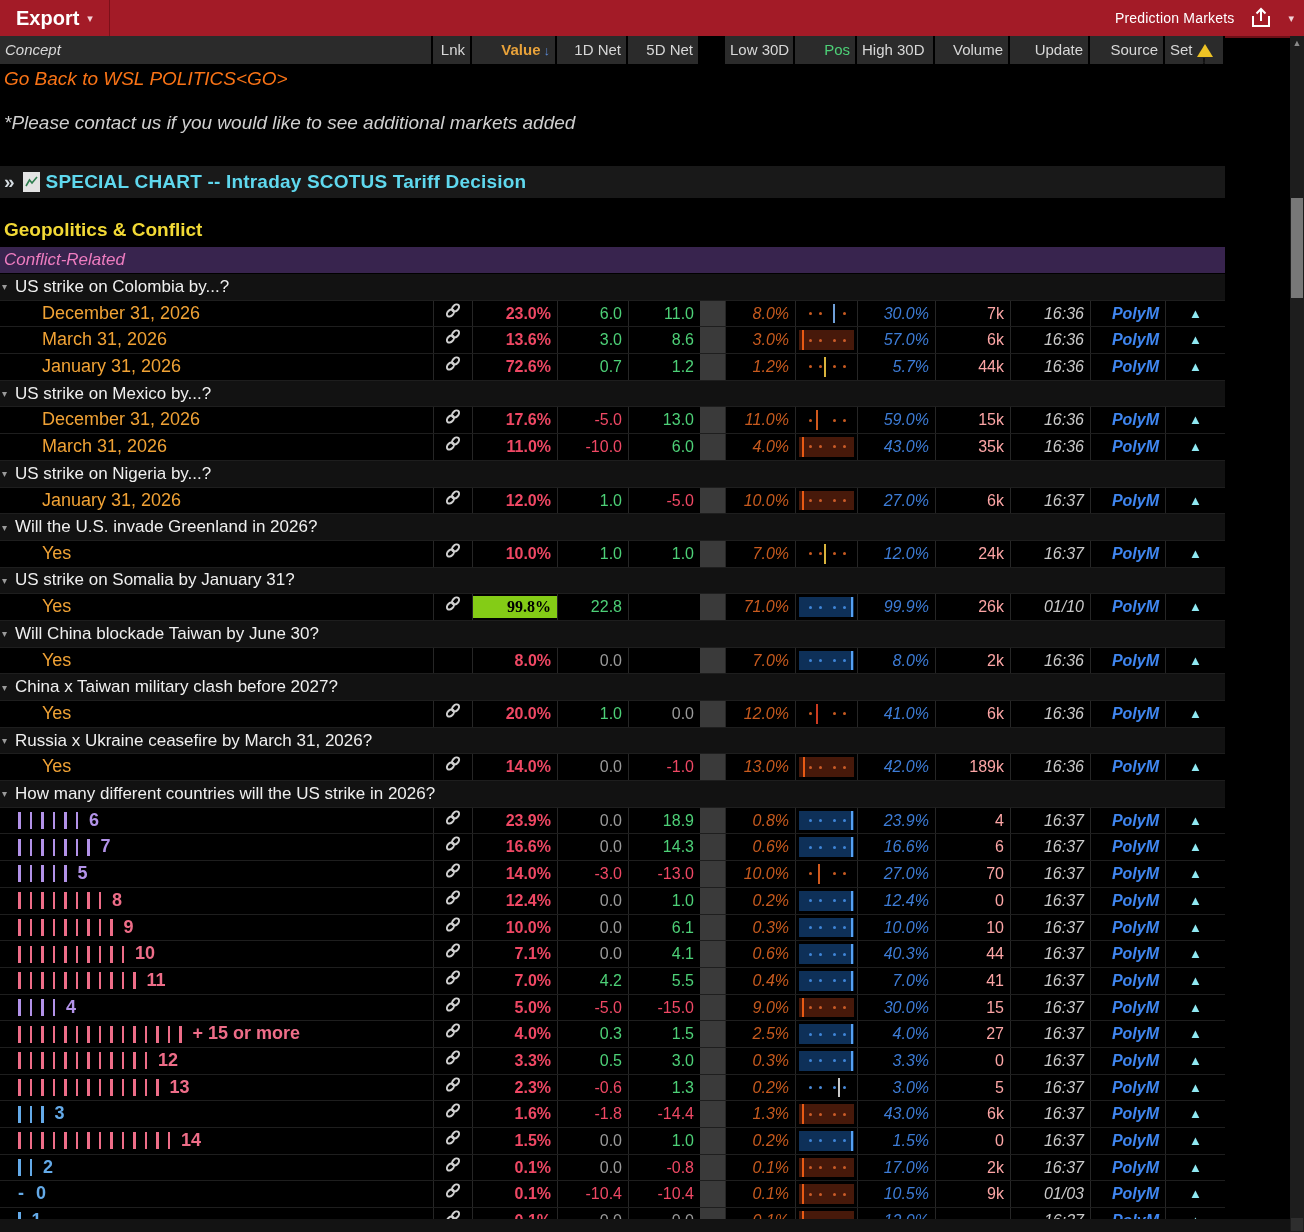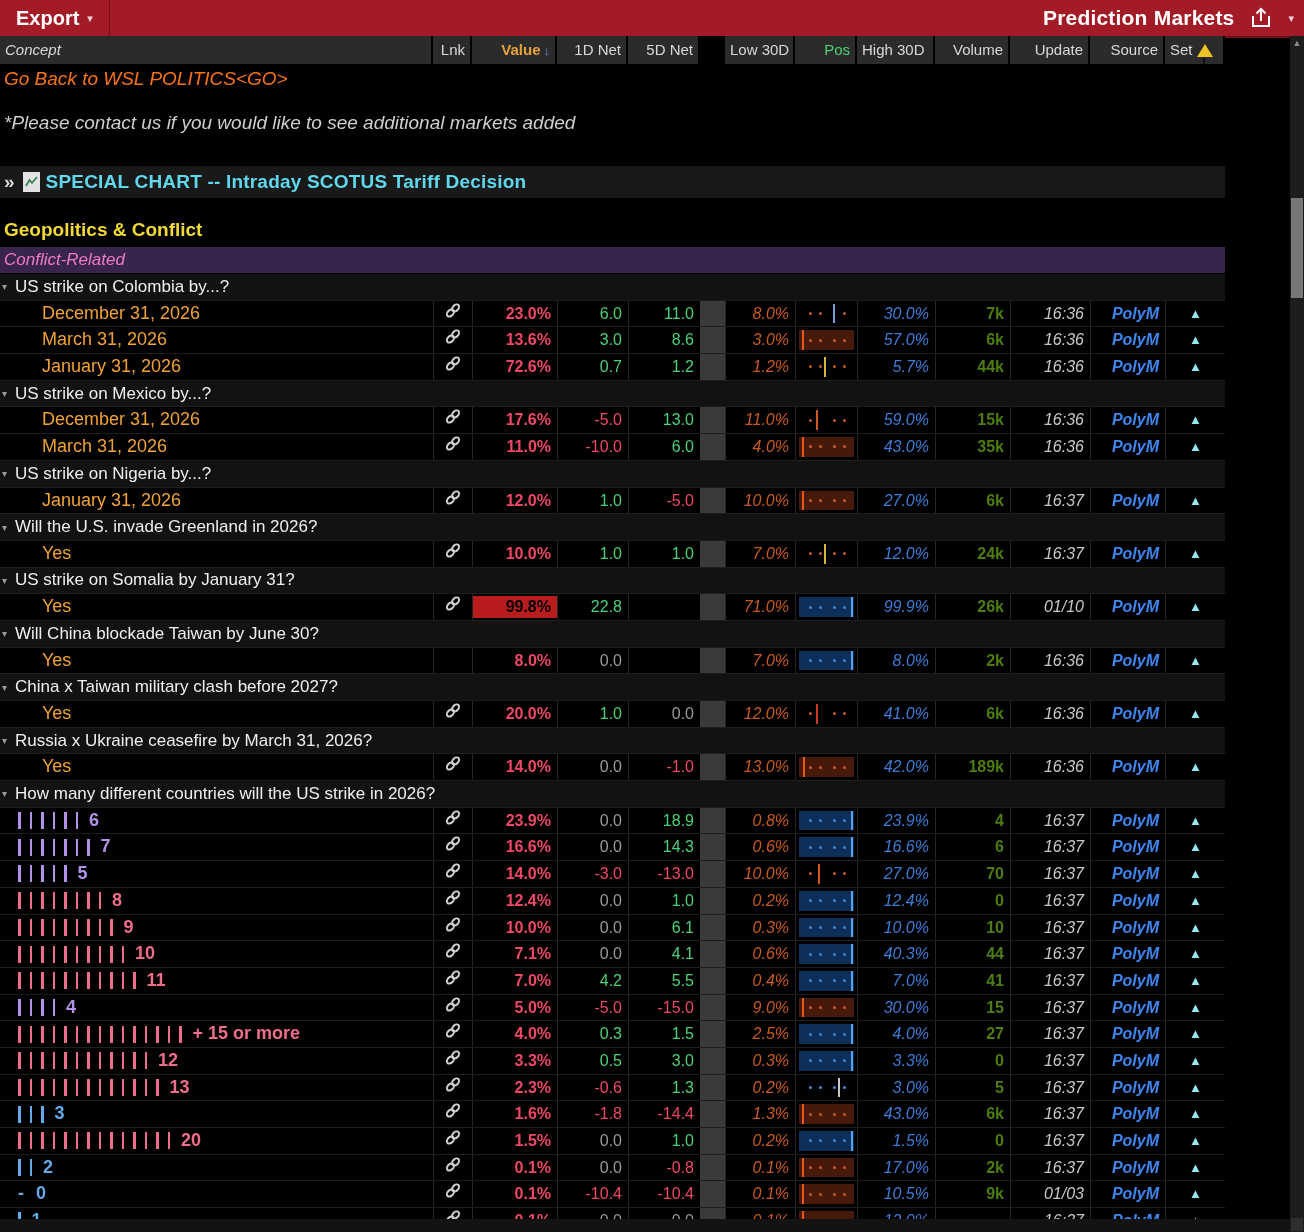--- a/index.html
+++ b/index.html
@@ -6,21 +6,21 @@
   #screen{position:relative;width:1304px;height:1232px;background:#000;overflow:hidden;
     font-family:"Liberation Sans","DejaVu Sans",sans-serif;}
   
   .topbar{position:absolute;left:0;top:0;width:100%;height:36px;background:#a31b27;
     border-bottom:2px solid #6d0f17;display:flex;align-items:center;}
   .export-btn{display:flex;align-items:center;gap:8px;color:#fff;font-size:20px;font-weight:bold;
     padding:0 16px;height:100%;cursor:pointer;}
   .export-caret{font-size:11px;color:#f2d2d6;}
   .topbar-divider{width:1px;height:100%;background:#7c1019;}
   .topbar-right{margin-left:auto;display:flex;align-items:center;gap:14px;padding-right:10px;}
-  .app-title{color:#fff;font-size:21px;font-weight:bold;letter-spacing:.2px;}
+  .app-title{color:#fff;font-size:14px;font-weight:normal;letter-spacing:.2px;}
   .share-caret{color:#f2d2d6;font-size:11px;}
   
   .colheader{position:absolute;left:0;top:36px;width:1225px;height:28px;display:grid;
     grid-template-columns:433px 39px 85px 71px 72px 25px 70px 62px 78px 75px 80px 75px 60px;
     column-gap:0;background:#000;}
   .hcell{background:#2b2b2b;margin-right:2px;color:#d8d8d8;font-size:15px;line-height:28px;
     white-space:nowrap;overflow:hidden;padding:0 5px;box-sizing:border-box;text-align:right;cursor:pointer;}
   .hcell.concept{text-align:left;font-style:italic;}
   .hcell.gap{background:#000;}
   .hcell.low,.hcell.high{text-align:left;}
@@ -53,26 +53,26 @@
   .grow .tri{width:13px;color:#9a9a9a;font-size:10px;padding-left:2px;}
   .row{height:26.7px;box-sizing:border-box;border-bottom:1px solid #1e1e1e;display:grid;
     grid-template-columns:433px 39px 85px 71px 72px 25px 70px 62px 78px 75px 80px 75px 60px;
     background:#000;cursor:pointer;}
   .cell{box-sizing:border-box;overflow:hidden;white-space:nowrap;font-size:16px;line-height:25.7px;
     border-left:1px solid #262626;padding:0 6px;text-align:right;}
   .cell.concept{border-left:none;text-align:left;padding-left:42px;color:#f0a235;font-size:18px;}
   .cell.concept.count{padding-left:18px;display:flex;align-items:center;}
   .cell.lnk{padding:0;display:flex;align-items:center;justify-content:center;}
   .cell.value{color:#ef4864;font-weight:bold;}
-  .valhl{background:#b91c1c;color:#000;display:block;margin:2px -6px;padding:0 6px;line-height:21.7px;}
+  .valhl{background:#84cc16;color:#000;display:block;margin:2px -6px;padding:0 6px;line-height:21.7px;font-family:Liberation Serif, serif;}
   .pos{color:#4dd077;} .neg{color:#ef4864;} .zero{color:#9a9a9a;}
   .cell.gapcol{background:#3a3a3a;border-left:none;}
   .cell.low{color:#c75a1e;font-style:italic;}
   .cell.high{color:#3d7cd6;font-style:italic;}
-  .cell.vol{color:#4d7c0f;font-weight:bold;}
+  .cell.vol{color:#fca5a5;font-weight:normal;}
   .vol-gray{color:#8f8f8f;} .vol-pink{color:#f279d8;}
   .cell.upd{color:#c9c9c9;font-style:italic;}
   .cell.src{color:#3f86f0;font-style:italic;font-weight:bold;}
   .cell.setc{text-align:center;color:#8fe8f2;font-size:13px;border-left:1px solid #262626;}
   .cell.posc{position:relative;padding:0;}
   .sparkbox{position:absolute;left:3px;right:3px;top:3px;bottom:3px;}
   .spark-dot{position:absolute;width:3px;height:3px;border-radius:50%;top:50%;margin-top:-1.5px;}
   .spark-line{position:absolute;width:2px;top:0;bottom:0;}
   .bar{display:inline-block;width:2.5px;height:17px;margin-right:9px;flex:none;}
   .count-label{font-size:18px;font-weight:bold;margin-left:2px;}
@@ -996,21 +996,21 @@
           <span class="bar" style="background: rgb(238, 109, 136);"></span>
           <span class="bar" style="background: rgb(238, 109, 136);"></span>
           <span class="bar" style="background: rgb(238, 109, 136);"></span>
           <span class="bar" style="background: rgb(238, 109, 136);"></span>
           <span class="bar" style="background: rgb(238, 109, 136);"></span>
           <span class="bar" style="background: rgb(238, 109, 136);"></span>
           <span class="bar" style="background: rgb(238, 109, 136);"></span>
           <span class="bar" style="background: rgb(238, 109, 136);"></span>
           <span class="bar" style="background: rgb(238, 109, 136);"></span>
           <span class="bar" style="background: rgb(238, 109, 136);"></span>
-          <span class="count-label" style="color: rgb(238, 109, 136);">20</span>
+          <span class="count-label" style="color: rgb(238, 109, 136);">14</span>
         </div>
         <div class="cell lnk">
           <span style="cursor: pointer;"><svg width="20" height="17" viewBox="0 0 20 20">
               <g fill="none" stroke="#cfcfcf" stroke-width="2.4">
                 <ellipse cx="7" cy="13" rx="4.8" ry="3.3" transform="rotate(-45 7 13)"></ellipse>
                 <ellipse cx="13" cy="7" rx="4.8" ry="3.3" transform="rotate(-45 13 7)"></ellipse>
               </g>
             </svg></span>
         </div>
         <div class="cell value"><span>1.5%</span></div>

